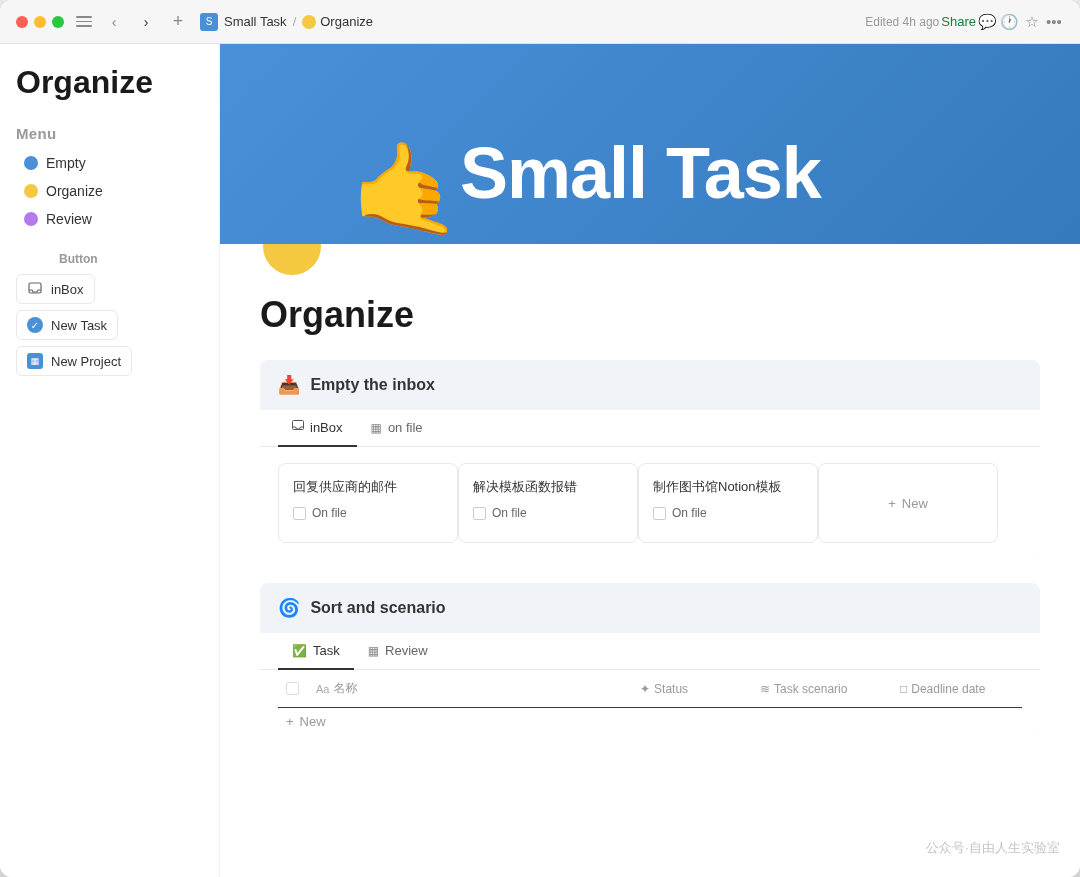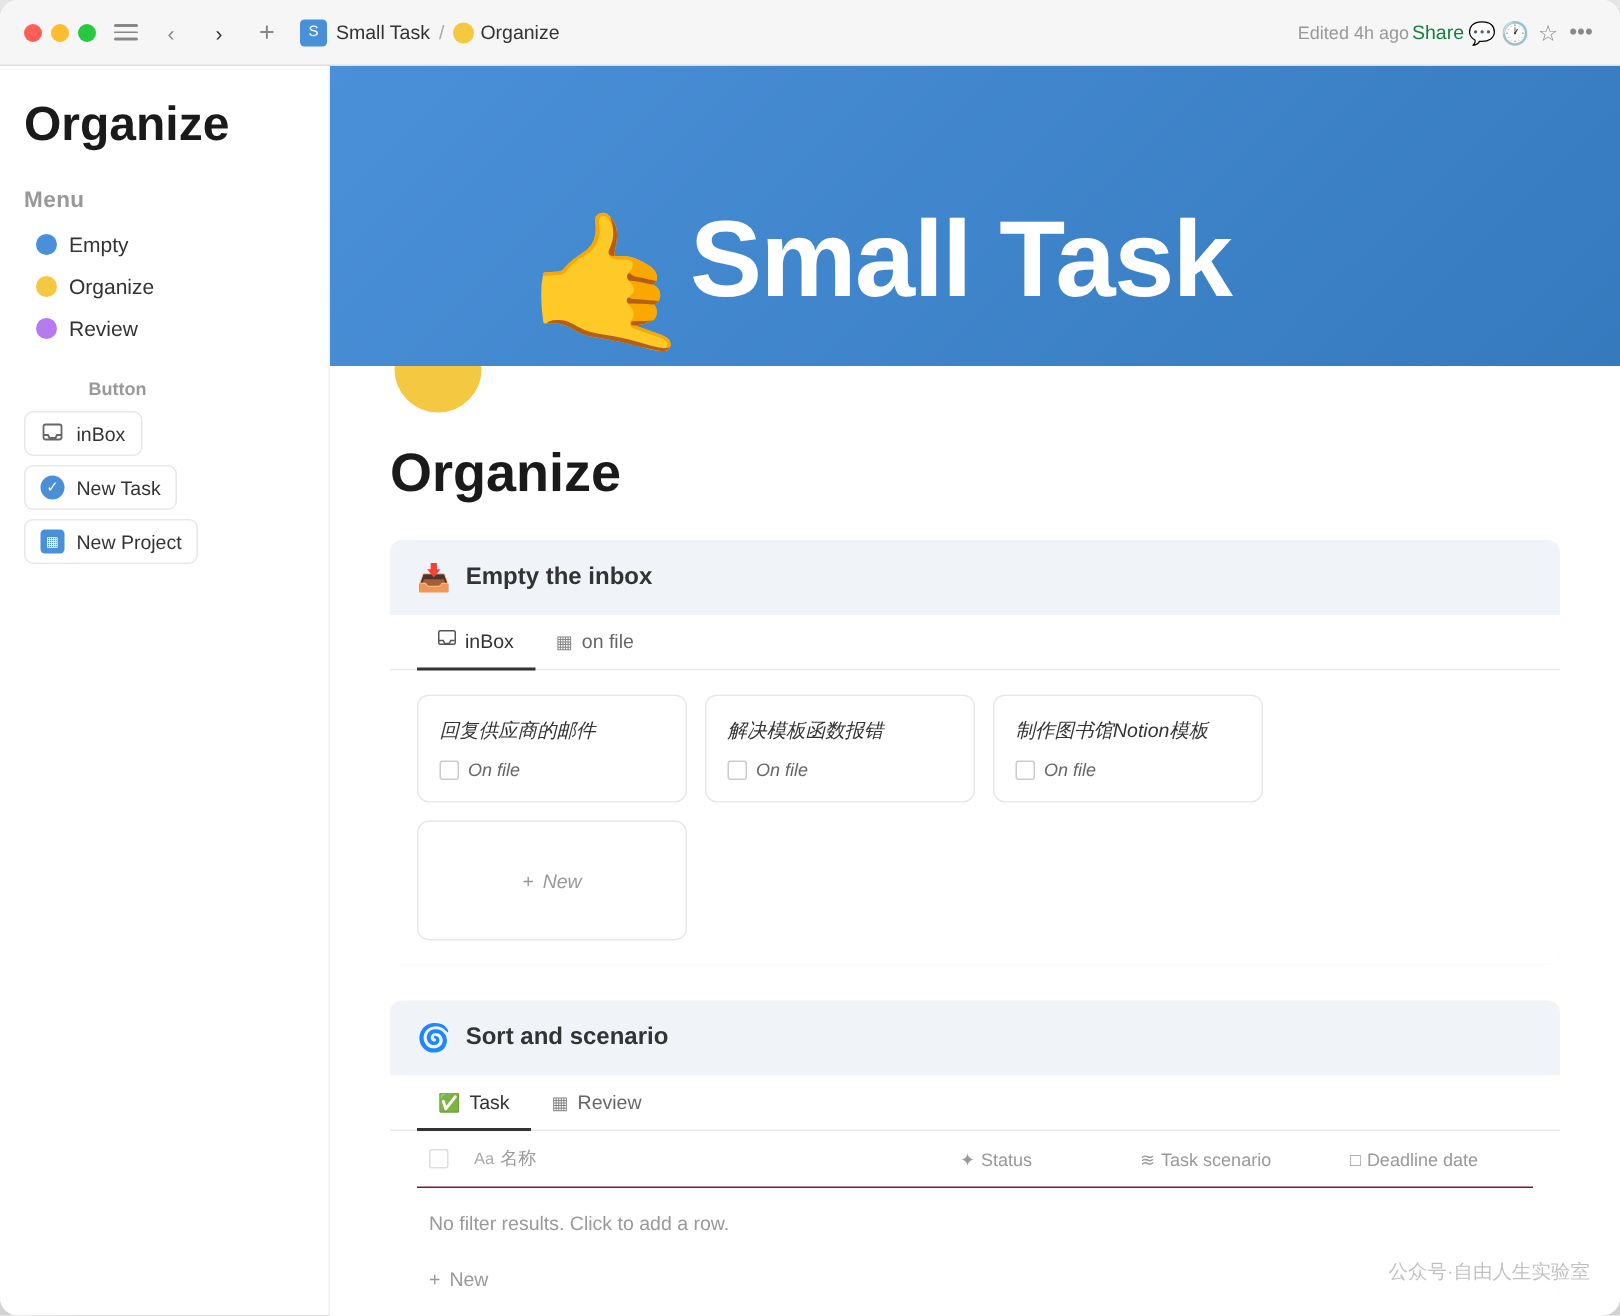--- a/index.html
+++ b/index.html
@@ -350,23 +350,21 @@
     }
     .tab-icon {
       font-size: 12px;
       color: #888;
     }
     
     .cards-area {
       background: #fff;
       padding: 16px 18px;
       display: flex;
-      gap: 12px;
       flex-wrap: wrap;
-      font-style: italic;
     }
     .task-card {
       background: #fff;
       border: 1px solid #e8e8e8;
       border-radius: 8px;
       padding: 14px;
       width: 180px;
       flex-shrink: 0;
     }
     .task-card-title {
@@ -635,23 +633,20 @@
               </div>
               <div class="table-col col-scenario">
                 <span>≋</span>
                 <span>Task scenario</span>
               </div>
               <div class="table-col col-deadline">
                 <span>□</span>
                 <span>Deadline date</span>
               </div>
             </div>
-            <div class="table-body">
-              <div class="no-results">No filter results. Click to add a row.</div>
-            </div>
             <div class="add-row">
               <span>+</span>
               <span>New</span>
             </div>
           </div>
         </div>
 
       </div>
 
       <div class="watermark">公众号·自由人生实验室</div>

